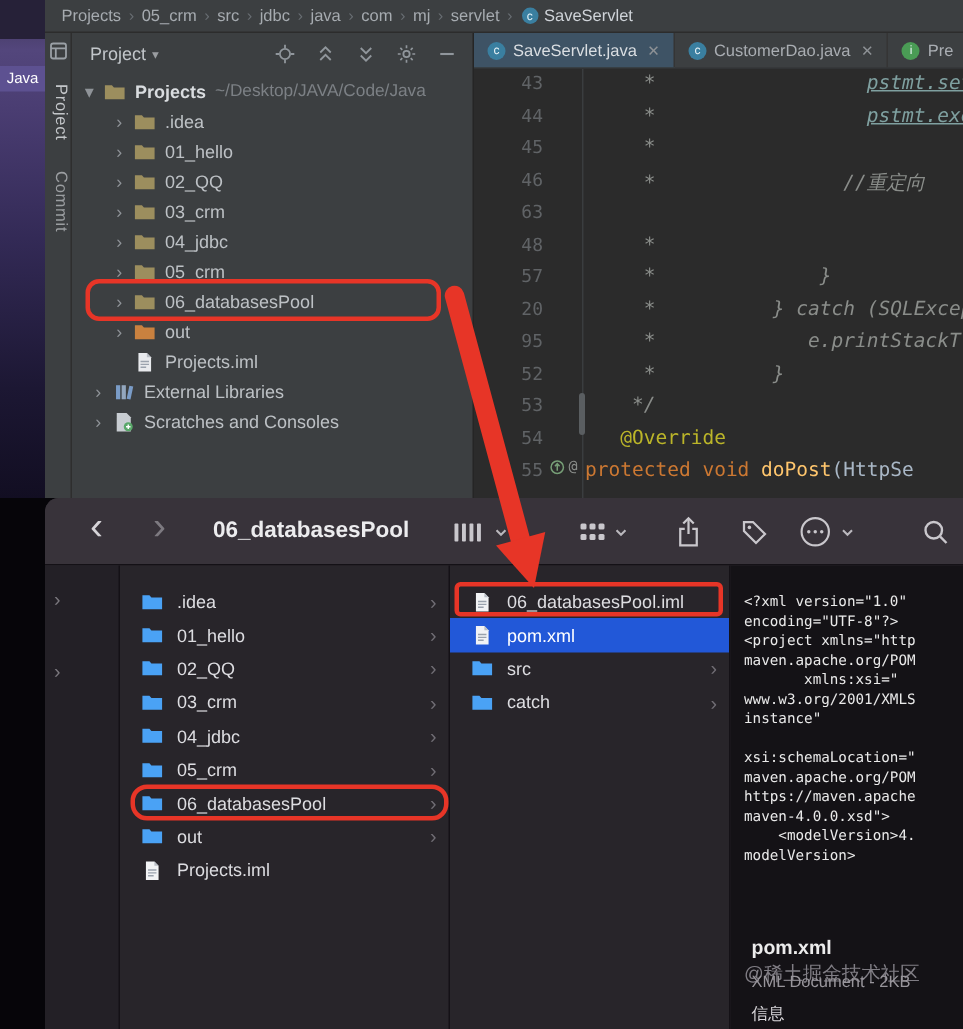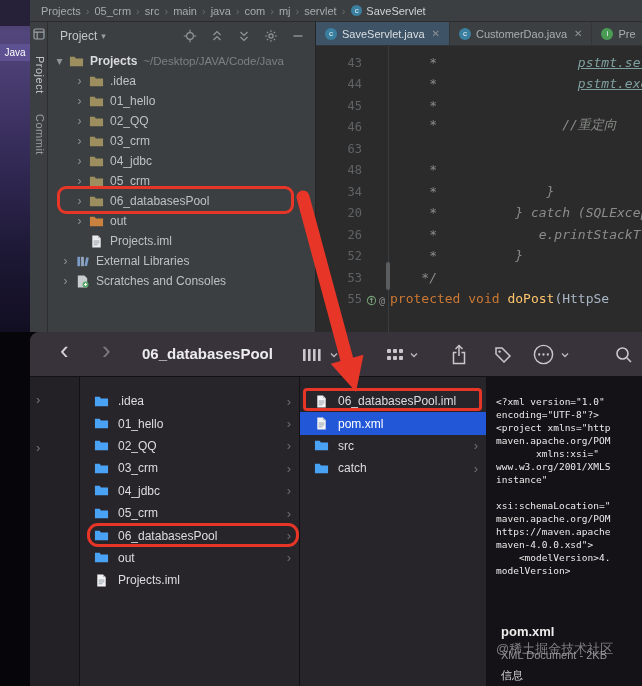--- a/index.html
+++ b/index.html
@@ -34,21 +34,21 @@
 .tpath{color:#7c8085;margin-left:6px;font-size:11.5px}
 .editor{position:absolute;left:286px;top:22px;width:326px;height:310px}
 .tabs{height:24px;background:#3c3f41;display:flex;border-bottom:1px solid #313335;overflow:hidden}
 .tab{display:flex;align-items:center;gap:5px;padding:0 9px;font-size:11px;color:#a9adb2;border-right:1px solid #353535;flex:0 0 auto}
 .tab.active{background:#3e5365;color:#dadee2}
 .tabicon{width:12px;height:12px;border-radius:50%;color:#eaf4f8;font-size:8px;display:inline-flex;align-items:center;justify-content:center}
 .tab .x{color:#8e9296;font-size:10px;margin-left:2px}
 .code{position:relative;margin-top:0;top:0;width:326px;height:286px;background:#2b2b2b;padding-top:2px;font-family:"DejaVu Sans Mono",monospace;font-size:13px;overflow:hidden}
 .fold-line{position:absolute;left:72px;top:0;width:1px;height:286px;background:#3a3d3f}
 .fold-thumb{position:absolute;left:70px;top:216px;width:4px;height:28px;background:#5a5e61;border-radius:2px}
-.code-line{height:21.5px;display:flex;align-items:flex-end;position:relative}
+.code-line{height:21.5px;display:flex;align-items:flex-start;position:relative}
 .ln{width:46px;text-align:right;color:#606366;font-size:12px;flex:0 0 46px}
 .gut-pad{width:28px;flex:0 0 28px;display:inline-flex;align-items:center;gap:2px;padding-left:4px}
 .ovr{width:11px;height:11px;display:inline-flex}
 .gat{color:#8a8d8a;font-size:10px;line-height:1}
 .ctext{white-space:pre}
 .tk-com{color:#8a8d8a;font-style:italic}
 .tk-comlink{color:#7fa0a0;font-style:italic;text-decoration:underline}
 .tk-ann{color:#bbb529}
 .tk-kw{color:#cc7832}
 .tk-fn{color:#ffc66d}
@@ -96,21 +96,21 @@
 
   <div class="ide">
     <div class="crumbs">
       <span id="bc-items" style="display:inline-flex;align-items:center">
           <span class="crumb">Projects</span>
           <span class="crumb-sep">›</span>
           <span class="crumb">05_crm</span>
           <span class="crumb-sep">›</span>
           <span class="crumb">src</span>
           <span class="crumb-sep">›</span>
-          <span class="crumb">main</span>
+          <span class="crumb">jdbc</span>
           <span class="crumb-sep">›</span>
           <span class="crumb">java</span>
           <span class="crumb-sep">›</span>
           <span class="crumb">com</span>
           <span class="crumb-sep">›</span>
           <span class="crumb">mj</span>
           <span class="crumb-sep">›</span>
           <span class="crumb">servlet</span>
           <span class="crumb-sep">›</span>
         </span>
@@ -327,43 +327,48 @@
             <div class="code-line">
               <span class="ln">63</span>
               <span class="gut-pad"></span>
             </div>
             <div class="code-line">
               <span class="ln">48</span>
               <span class="gut-pad"></span>
               <span class="ctext"><span class="tk-com">     *</span></span>
             </div>
             <div class="code-line">
-              <span class="ln">34</span>
+              <span class="ln">57</span>
               <span class="gut-pad"></span>
               <span class="ctext"><span class="tk-com">     *              }</span></span>
             </div>
             <div class="code-line">
               <span class="ln">20</span>
               <span class="gut-pad"></span>
               <span class="ctext"><span class="tk-com">     *          } catch (SQLExcep</span></span>
             </div>
             <div class="code-line">
-              <span class="ln">26</span>
+              <span class="ln">95</span>
               <span class="gut-pad"></span>
               <span class="ctext"><span class="tk-com">     *             e.printStackT</span></span>
             </div>
             <div class="code-line">
               <span class="ln">52</span>
               <span class="gut-pad"></span>
               <span class="ctext"><span class="tk-com">     *          }</span></span>
             </div>
             <div class="code-line">
               <span class="ln">53</span>
               <span class="gut-pad"></span>
               <span class="ctext"><span class="tk-com">    */</span></span>
+            </div>
+            <div class="code-line">
+              <span class="ln">54</span>
+              <span class="gut-pad"></span>
+              <span class="ctext"><span class="tk-ann">   @Override</span></span>
             </div>
             <div class="code-line">
               <span class="ln">55</span>
               <span class="gut-pad">
                 <span class="ovr">
                   <svg viewBox="0 0 12 12">
                     <circle cx="6" cy="6" r="4.5" fill="none" stroke="#769e76" stroke-width="1.1"></circle>
                     <path d="M6 8.6V3.6M4.3 5.2L6 3.4l1.7 1.8" fill="none" stroke="#769e76" stroke-width="1.1"></path>
                   </svg>
                 </span>

